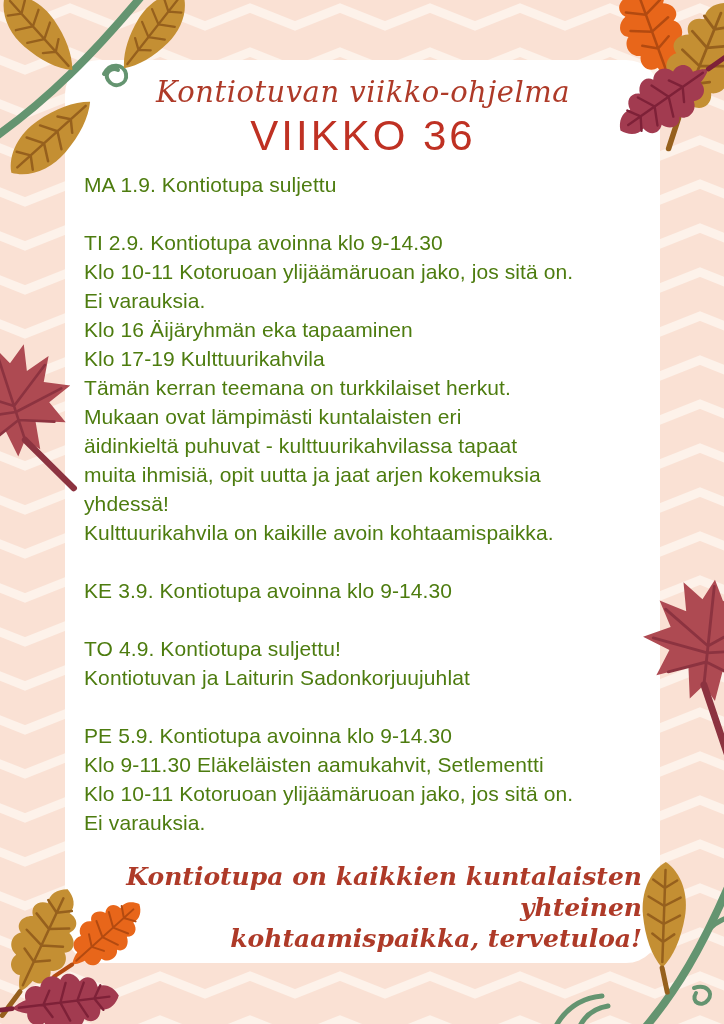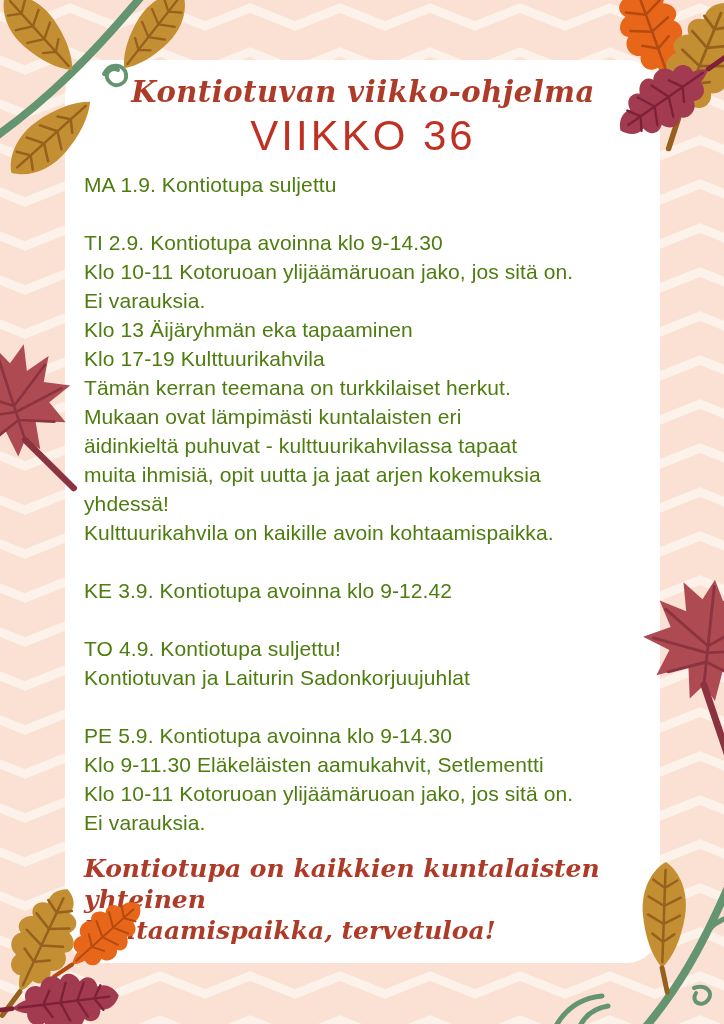--- a/index.html
+++ b/index.html
@@ -13,34 +13,34 @@
     background:#fae1d4;overflow:hidden;
   }
   .bg-svg{position:absolute;left:0;top:0;width:724px;height:1024px;z-index:0;pointer-events:none;}
   .card{
     position:absolute;left:65px;top:60px;width:595px;height:903px;
     background:#ffffff;border-radius:34px;z-index:1;
     box-sizing:border-box;padding:14px 18px 0 19px;
   }
   .pretitle{
     font-family:"DejaVu Serif", serif;
-    font-style:italic;font-weight:bold;
+    font-style:italic;font-weight:normal;
     font-size:29px;line-height:36px;color:#ae3a28;text-align:center;
     letter-spacing:0.5px;
   }
   .title{
     font-size:42px;line-height:48px;font-weight:normal;color:#bf3123;
     text-align:center;letter-spacing:3px;margin-top:2px;
   }
   .schedule{margin-top:10px;color:#4d7c0f;font-size:21px;line-height:29px;letter-spacing:0.1px;}
   .group{margin:0 0 29px 0;}
   .group:last-child{margin-bottom:0;}
   .line{white-space:nowrap;}
   .footer{
-    margin-top:16px;text-align:left;
+    margin-top:24px;text-align:right;
     font-family:"DejaVu Serif", serif;font-style:italic;font-weight:bold;
     font-size:25px;line-height:31px;color:#ae3a28;
   }
   .leaves-svg{position:absolute;left:0;top:0;width:724px;height:1024px;z-index:2;pointer-events:none;}
 </style>
 </head>
 <body>
 
 <div class="page">
 
@@ -53,31 +53,31 @@
     <div class="title">VIIKKO 36</div>
 
     <div class="schedule">
       <div class="group">
         <div class="line">MA 1.9. Kontiotupa suljettu</div>
       </div>
       <div class="group">
         <div class="line">TI 2.9. Kontiotupa avoinna klo 9-14.30</div>
         <div class="line">Klo 10-11 Kotoruoan ylijäämäruoan jako, jos sitä on.</div>
         <div class="line">Ei varauksia.</div>
-        <div class="line">Klo 13 Äijäryhmän eka tapaaminen</div>
+        <div class="line">Klo 16 Äijäryhmän eka tapaaminen</div>
         <div class="line">Klo 17-19 Kulttuurikahvila</div>
         <div class="line">Tämän kerran teemana on turkkilaiset herkut.</div>
         <div class="line">Mukaan ovat lämpimästi kuntalaisten eri</div>
         <div class="line">äidinkieltä puhuvat - kulttuurikahvilassa tapaat</div>
         <div class="line">muita ihmisiä, opit uutta ja jaat arjen kokemuksia</div>
         <div class="line">yhdessä!</div>
         <div class="line">Kulttuurikahvila on kaikille avoin kohtaamispaikka.</div>
       </div>
       <div class="group">
-        <div class="line">KE 3.9. Kontiotupa avoinna klo 9-12.42</div>
+        <div class="line">KE 3.9. Kontiotupa avoinna klo 9-14.30</div>
       </div>
       <div class="group">
         <div class="line">TO 4.9. Kontiotupa suljettu!</div>
         <div class="line">Kontiotuvan ja Laiturin Sadonkorjuujuhlat</div>
       </div>
       <div class="group">
         <div class="line">PE 5.9. Kontiotupa avoinna klo 9-14.30</div>
         <div class="line">Klo 9-11.30 Eläkeläisten aamukahvit, Setlementti</div>
         <div class="line">Klo 10-11 Kotoruoan ylijäämäruoan jako, jos sitä on.</div>
         <div class="line">Ei varauksia.</div>

